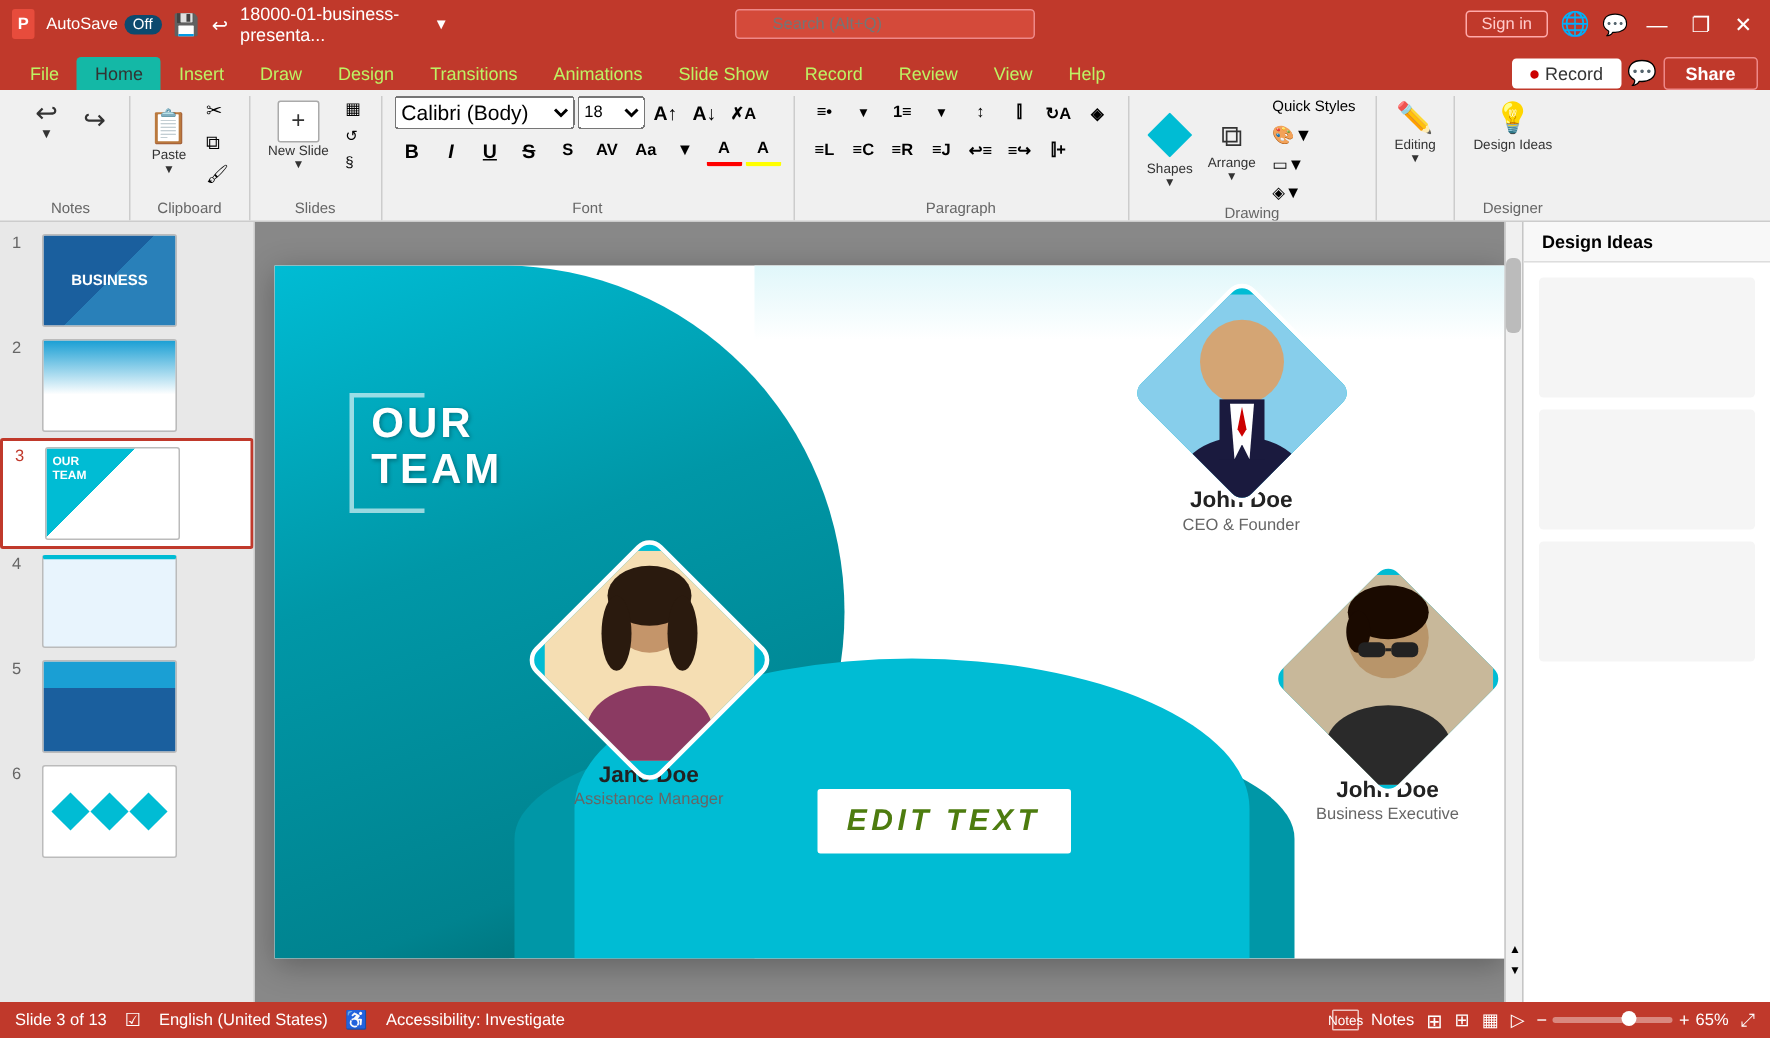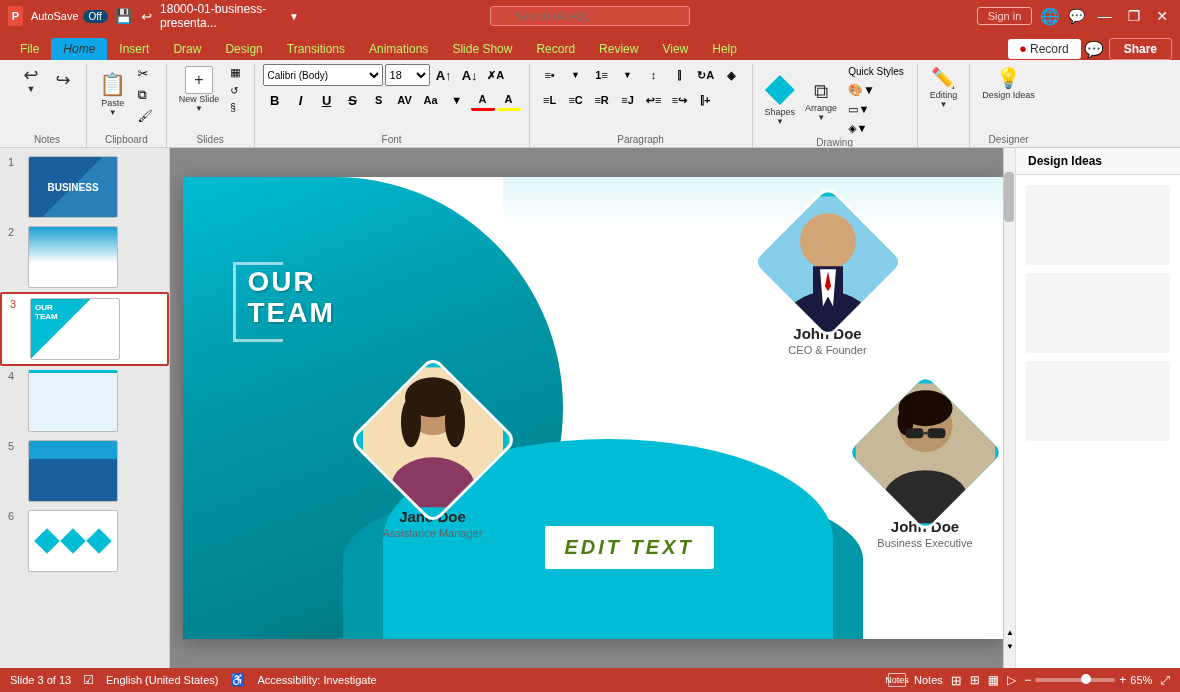--- a/index.html
+++ b/index.html
@@ -35,21 +35,21 @@
       padding: 0 8px;
       flex-shrink: 0;
     }
     .tab-item {
       padding: 4px 12px;
       font-size: 12px;
       color: #bef264;
       cursor: pointer;
       border-radius: 3px 3px 0 0;
     }
-    .tab-item.active { background: #0ea5e9; color: #333; font-style: italic; }
+    .tab-item.active { background: #14b8a6; color: #333; }
     .tab-right { margin-left: auto; display: flex; align-items: center; gap: 4px; }
     .record-tab-btn { background: white; color: #333; border: none; padding: 3px 12px; border-radius: 3px; font-size: 12px; display: flex; align-items: center; gap: 4px; cursor: pointer; }
     .share-btn { background: #c0392b; color: white; border: 1px solid #e88; padding: 3px 14px; border-radius: 3px; font-size: 12px; cursor: pointer; font-weight: bold; }
 
     
     .ribbon {
       background: #f0f0f0;
       border-bottom: 1px solid #ccc;
       display: flex;
       align-items: stretch;
@@ -65,21 +65,21 @@
       border-right: 1px solid #ccc;
       padding: 0 8px;
       min-width: fit-content;
     }
     .ribbon-group:last-child { border-right: none; }
     .ribbon-group-label { font-size: 10px; color: #666; margin-top: auto; padding-bottom: 2px; text-align: center; width: 100%; }
     .ribbon-row { display: flex; align-items: center; gap: 2px; }
     .ribbon-btn { display: flex; flex-direction: column; align-items: center; padding: 2px 4px; cursor: pointer; border-radius: 3px; font-size: 10px; color: #333; min-width: 30px; }
     .ribbon-icon { font-size: 18px; line-height: 1; }
     .small-btn { padding: 1px 4px; font-size: 11px; cursor: pointer; border-radius: 2px; border: 1px solid transparent; }
-    .font-select { width: 120px; height: 22px; font-size: 10px; }
+    .font-select { width: 120px; height: 22px; font-size: 14px; }
     .font-size-select { width: 45px; height: 22px; font-size: 11px; }
     .format-btn { width: 24px; height: 22px; font-size: 13px; font-weight: bold; cursor: pointer; border: none; background: transparent; border-radius: 2px; }
 
     
     .main-area {
       display: flex;
       flex: 1;
       overflow: hidden;
     }
 

